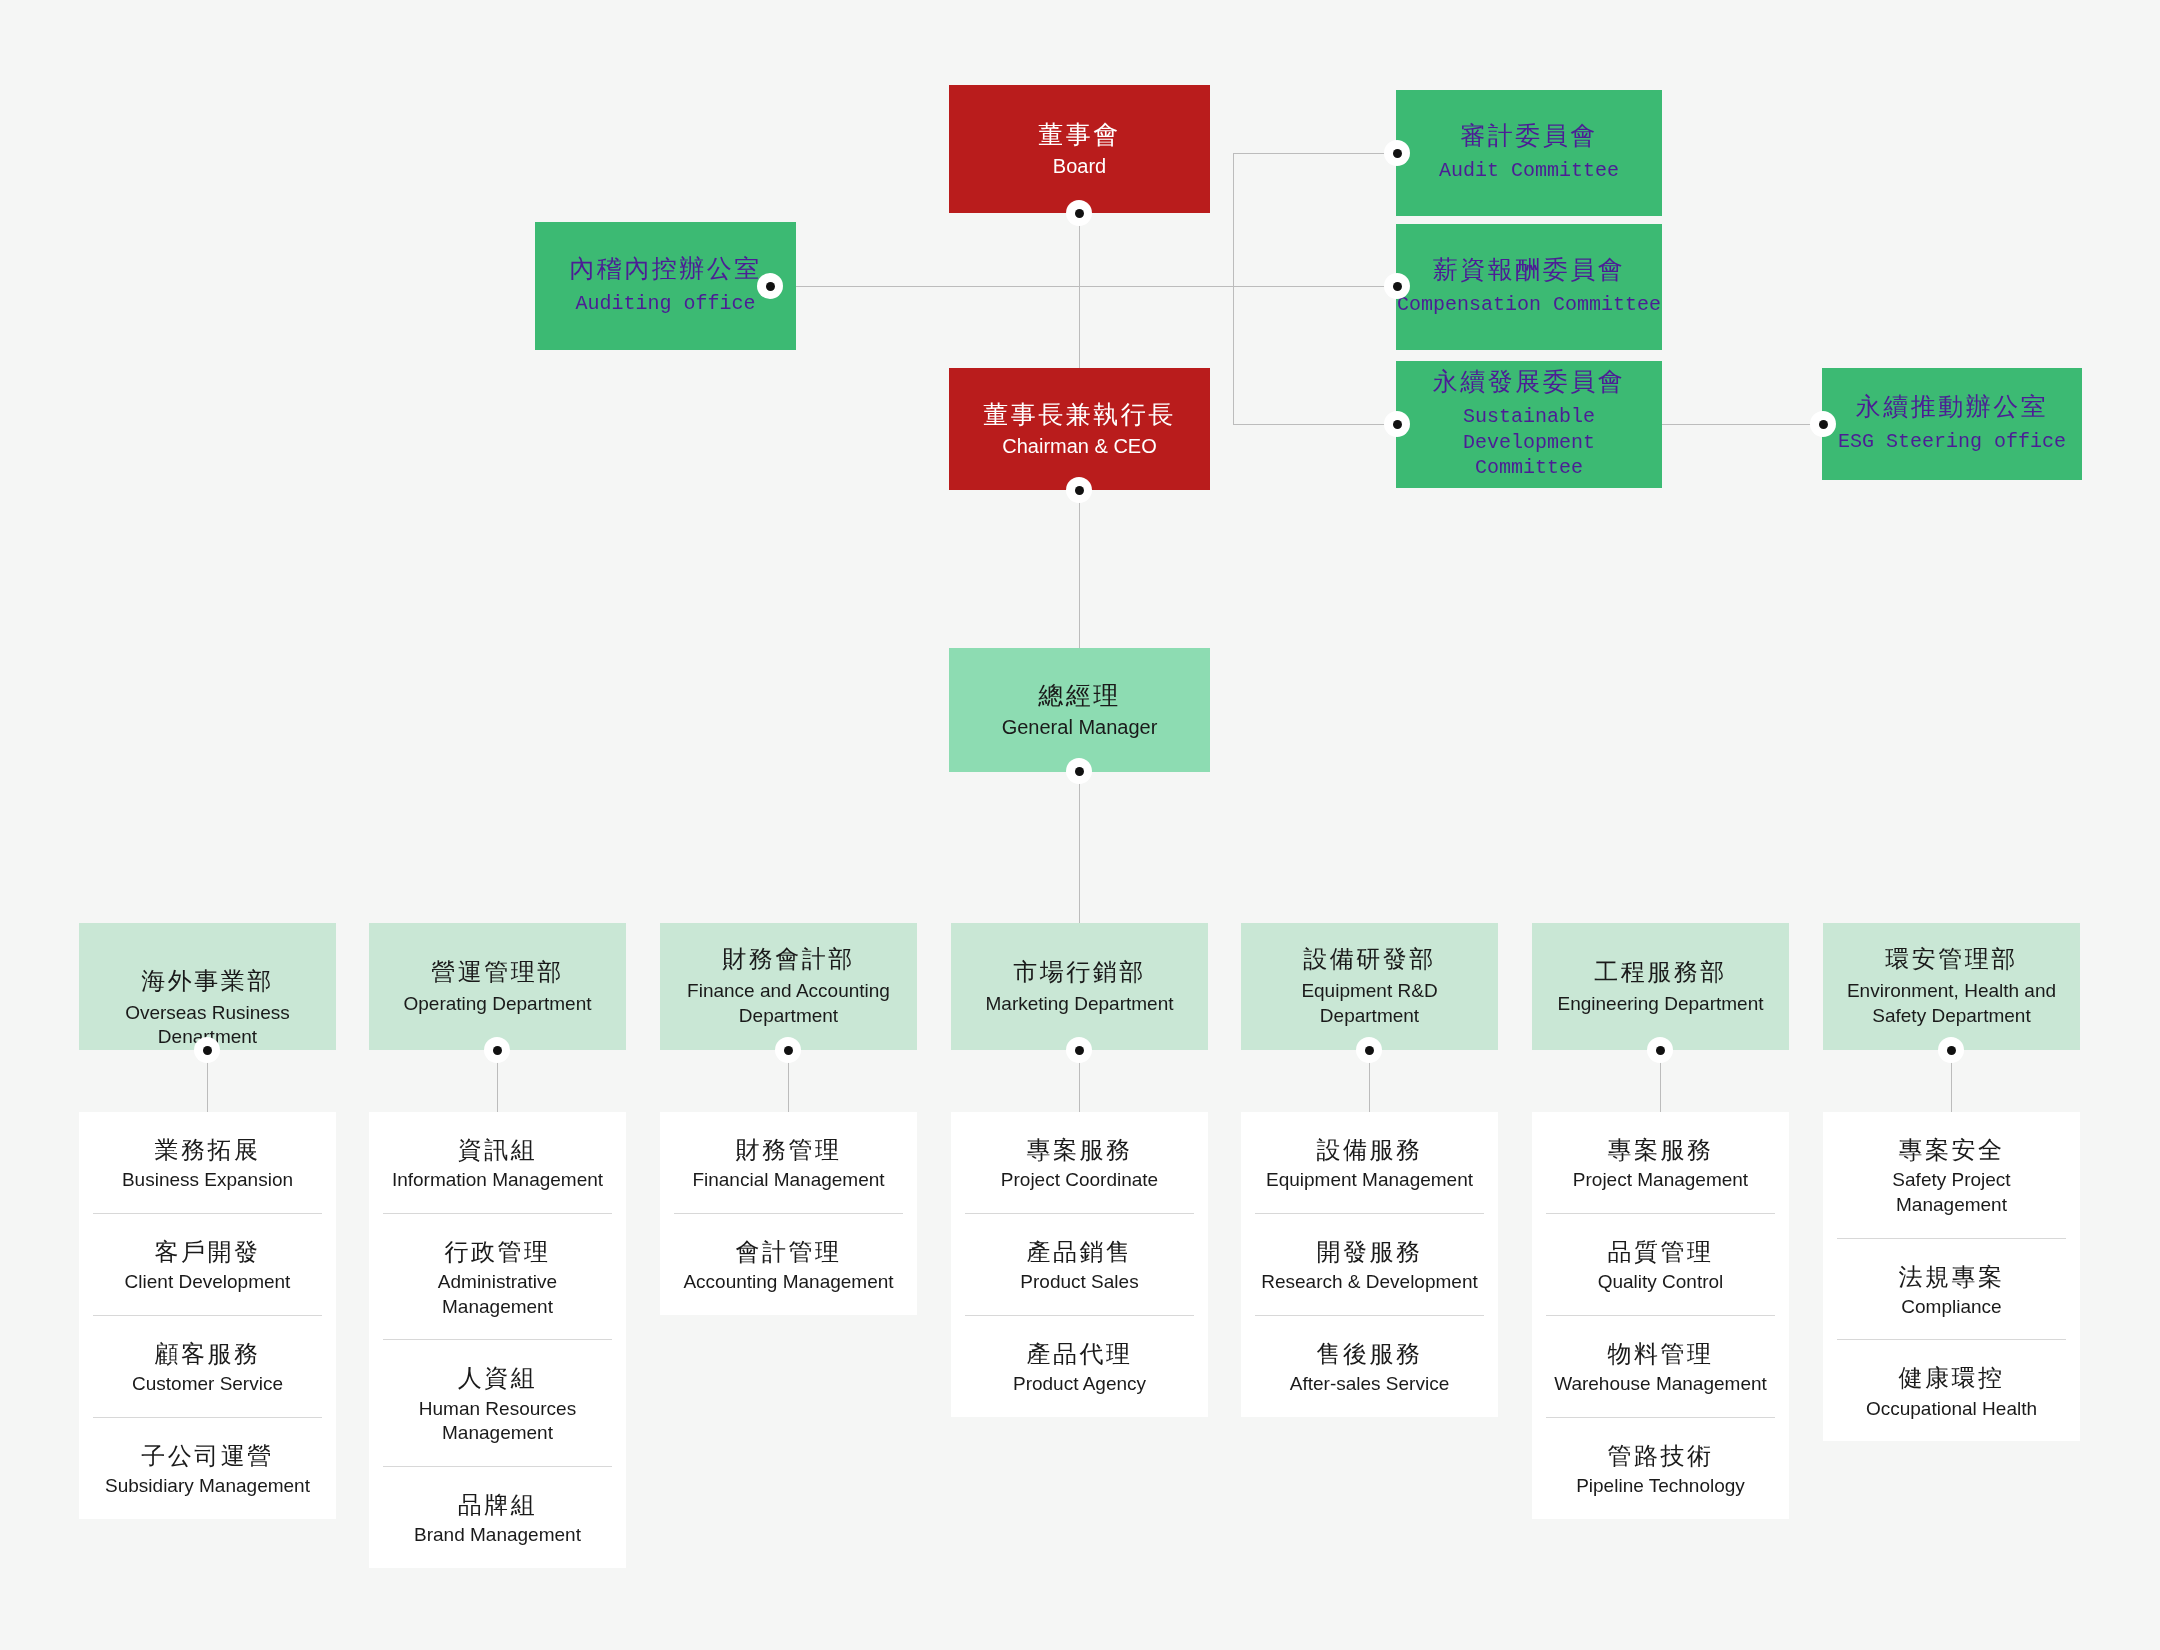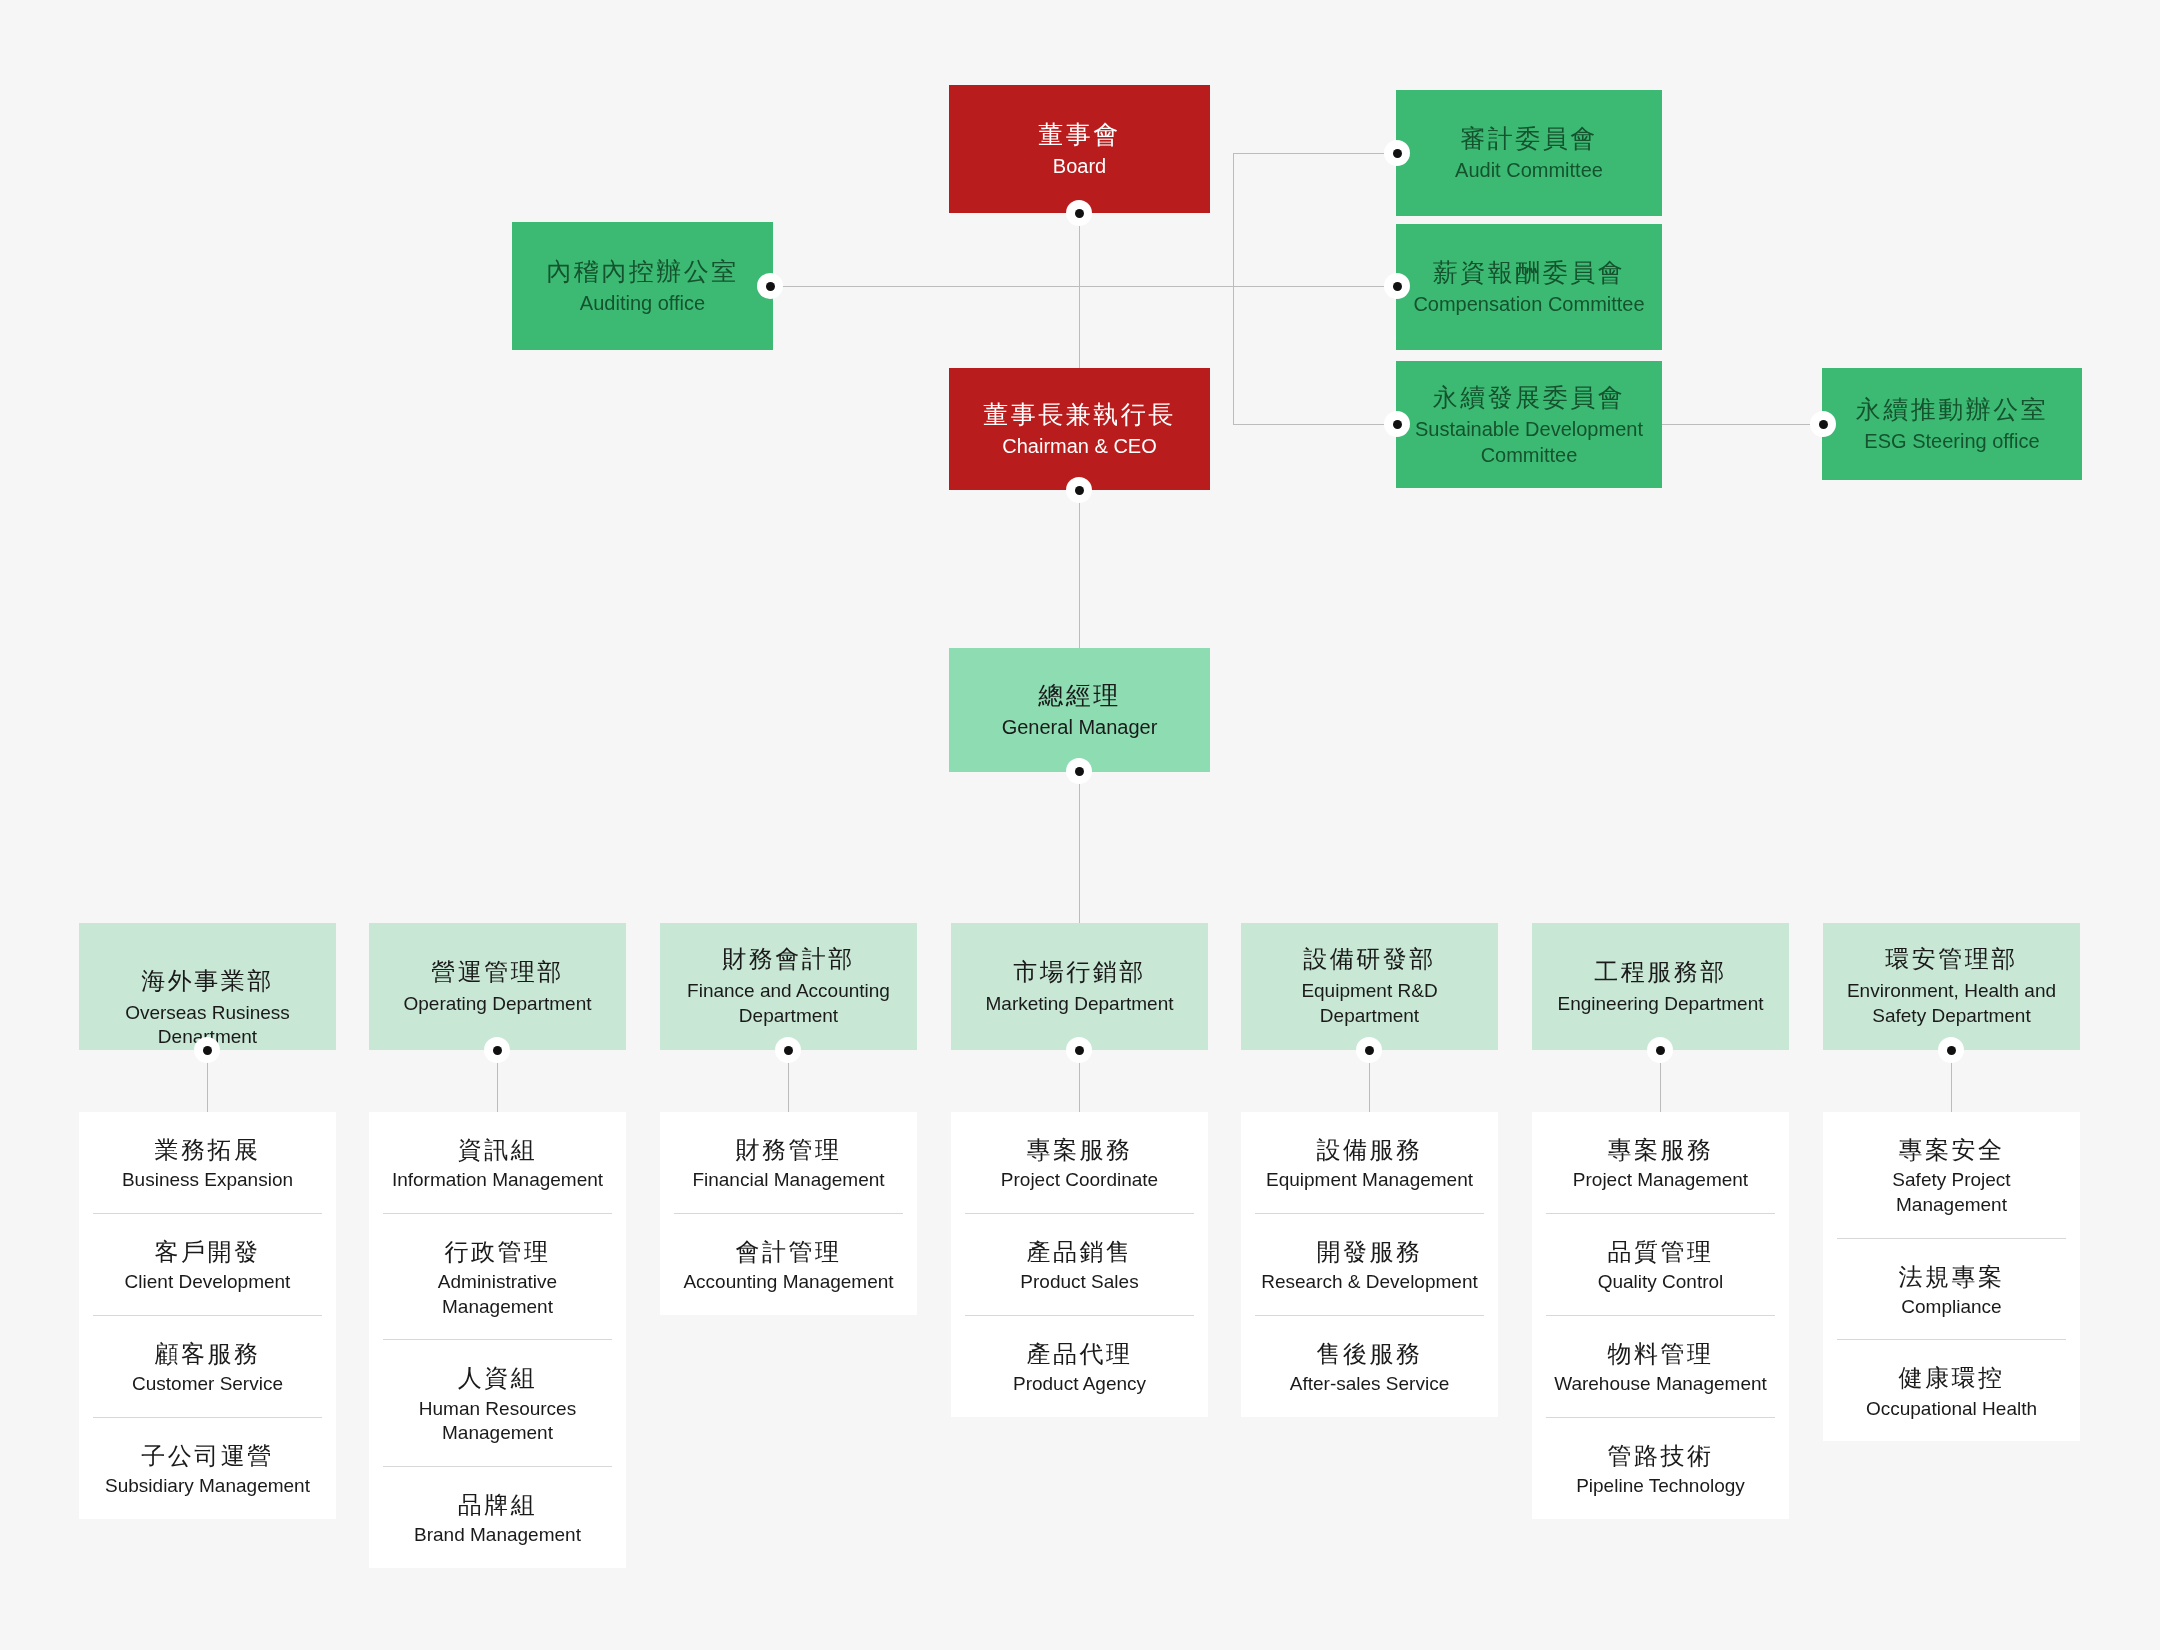--- a/index.html
+++ b/index.html
@@ -41,21 +41,22 @@
   }
 
   
   .node.dark {
     background: #b91c1c;
     color: #ffffff;
   }
   
   .node.mid {
     background: #3cba73;
-    color: #14532d;
+    color: #4c1d95;
+    font-family: Liberation Mono, monospace;
   }
   
   .node.mint {
     background: #8ddcb2;
     color: #1a1a1a;
   }
   
   .node.pale {
     background: #c9e7d5;
     color: #1a1a1a;
@@ -146,21 +147,21 @@
   <div class="line-v" style="left:1079px; top:1050px; height:62px;"></div>
   <div class="line-v" style="left:1369px; top:1050px; height:62px;"></div>
   <div class="line-v" style="left:1660px; top:1050px; height:62px;"></div>
   <div class="line-v" style="left:1951px; top:1050px; height:62px;"></div>
 
   <div class="node dark" style="left:949px; top:85px; width:261px; height:128px;">
     <div class="zh">董事會</div>
     <div class="en">Board</div>
   </div>
 
-  <div class="node mid" style="left:512px; top:222px; width:261px; height:128px;">
+  <div class="node mid" style="left:535px; top:222px; width:261px; height:128px;">
     <div class="zh">內稽內控辦公室</div>
     <div class="en">Auditing office</div>
   </div>
 
   <div class="node dark" style="left:949px; top:368px; width:261px; height:122px;">
     <div class="zh">董事長兼執行長</div>
     <div class="en">Chairman &amp; CEO</div>
   </div>
 
   <div class="node mint" style="left:949px; top:648px; width:261px; height:124px;">

